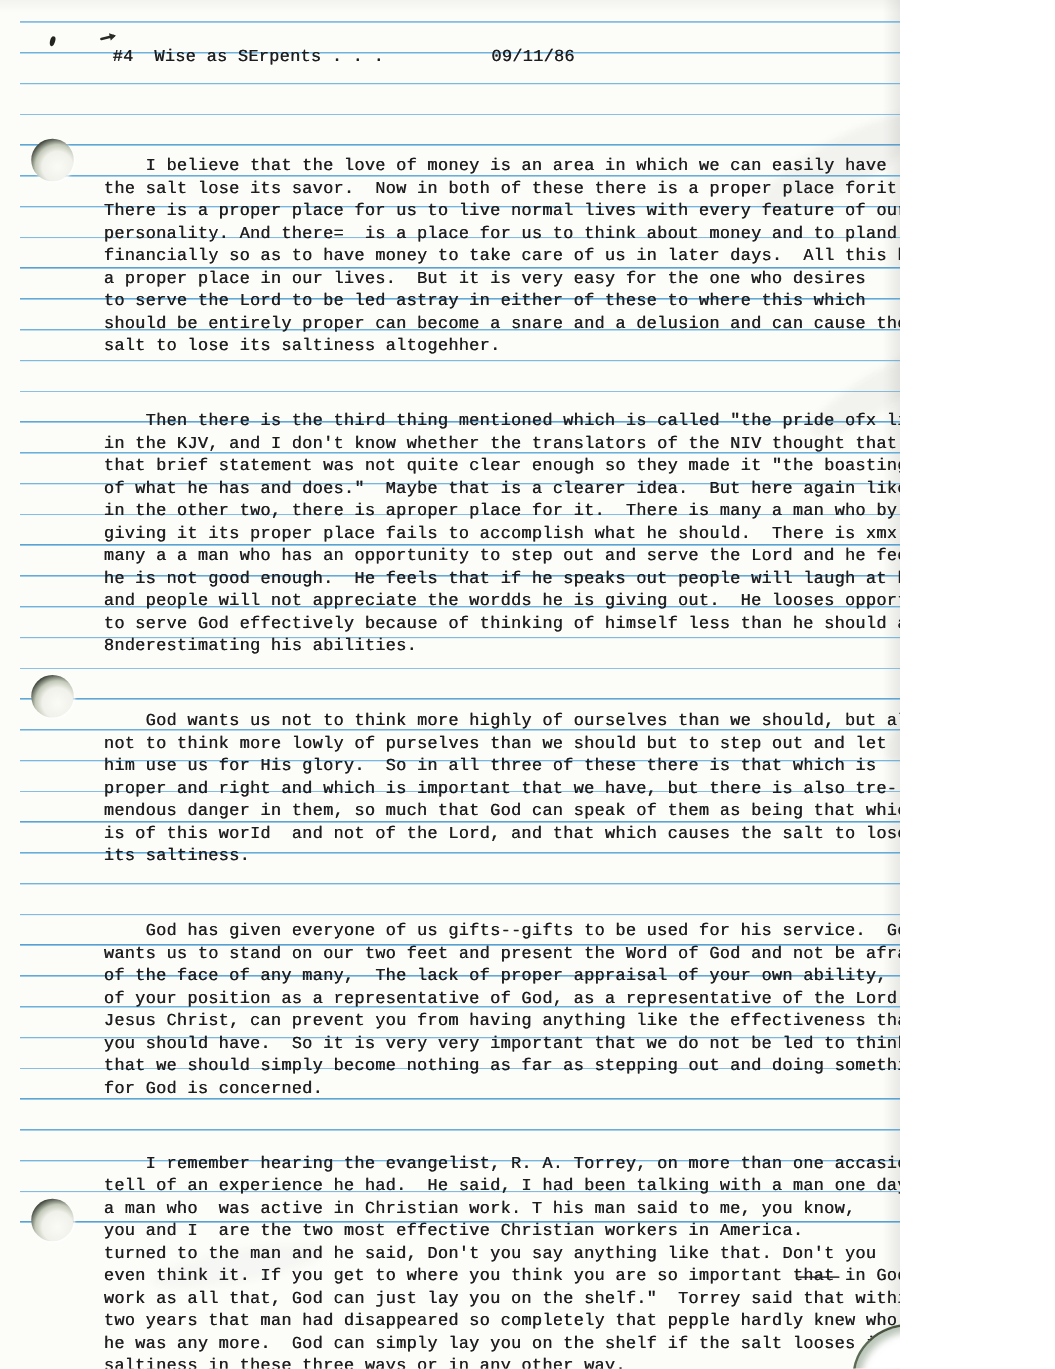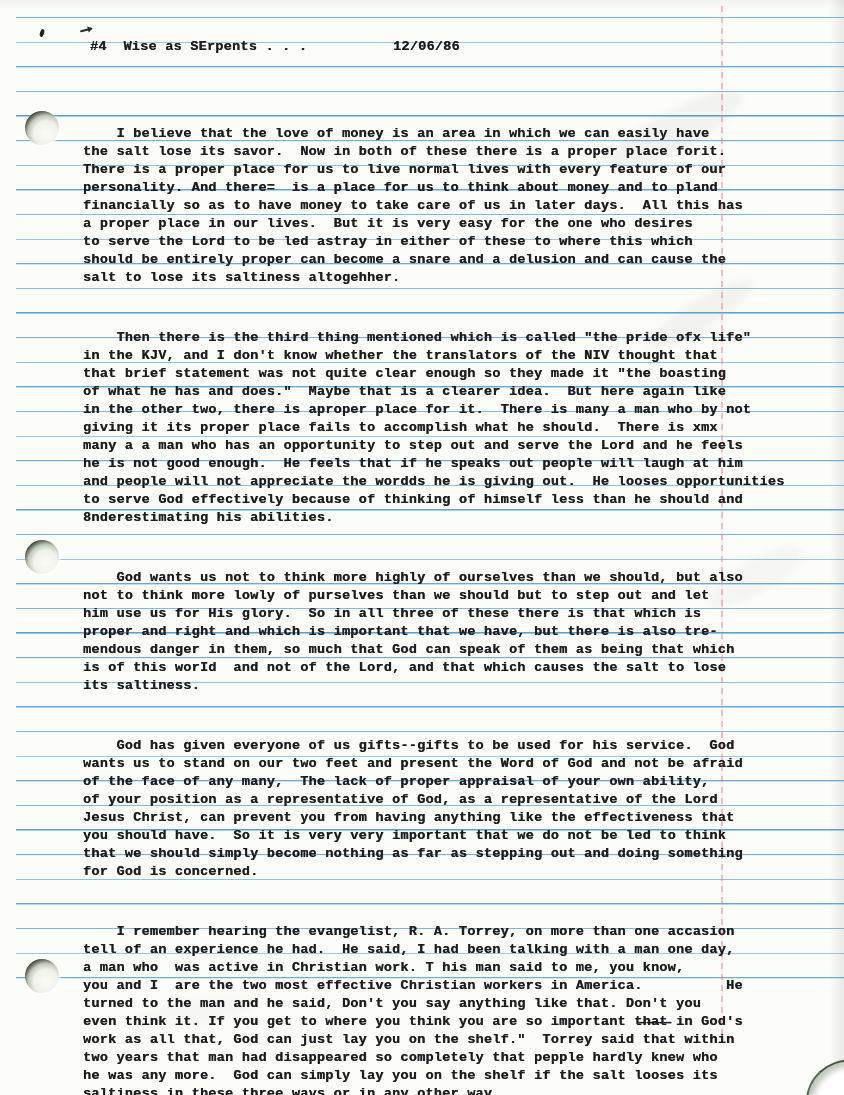--- a/index.html
+++ b/index.html
@@ -1,23 +1,22 @@
 <!DOCTYPE html>
 <html><head>
 <meta charset="utf-8">
 <style>
   html,body{margin:0;padding:0;background:#ffffff;}
   .page{
-    position:relative;width:844px;height:1095px;overflow:hidden;
+    position:relative;width:720px;height:1095px;overflow:hidden;
     background:
       linear-gradient(to left, rgba(140,140,135,0.18) 0px, rgba(140,140,135,0.0) 14px),
       linear-gradient(to bottom, rgba(160,160,155,0.10) 0, rgba(160,160,155,0) 10px),
       #fcfcf9;
     font-family:"Liberation Mono", monospace;
-    font-weight:bold;
   }
   
   .rules{
     position:absolute;left:16px;right:0;top:17px;height:962px;
     background-image:repeating-linear-gradient(180deg,
       rgba(62,142,200,0.85) 0px, rgba(110,185,228,0.65) 1.1px,
       rgba(0,0,0,0) 1.5px, rgba(0,0,0,0) 24.62px);
     pointer-events:none;
   }
   
@@ -87,21 +86,21 @@
 
   <div class="smudge sm1"></div>
   <div class="smudge sm2"></div>
   <div class="smudge sm3"></div>
   <div class="smudge sm4"></div>
 
   <div class="pen-mark-1"></div>
   <div class="pen-mark-2"></div>
 
   <div class="typed header-line">#4  Wise as SErpents . . .</div>
-  <div class="typed date">12/06/86</div>
+  <div class="typed date">09/11/86</div>
 
   <div class="typed body-text">
     <div class="para">    I believe that the love of money is an area in which we can easily have
 the salt lose its savor.  Now in both of these there is a proper place forit.
 There is a proper place for us to live normal lives with every feature of our
 personality. And there=  is a place for us to think about money and to pland
 financially so as to have money to take care of us in later days.  All this has
 a proper place in our lives.  But it is very easy for the one who desires
 to serve the Lord to be led astray in either of these to where this which
 should be entirely proper can become a snare and a delusion and can cause the

